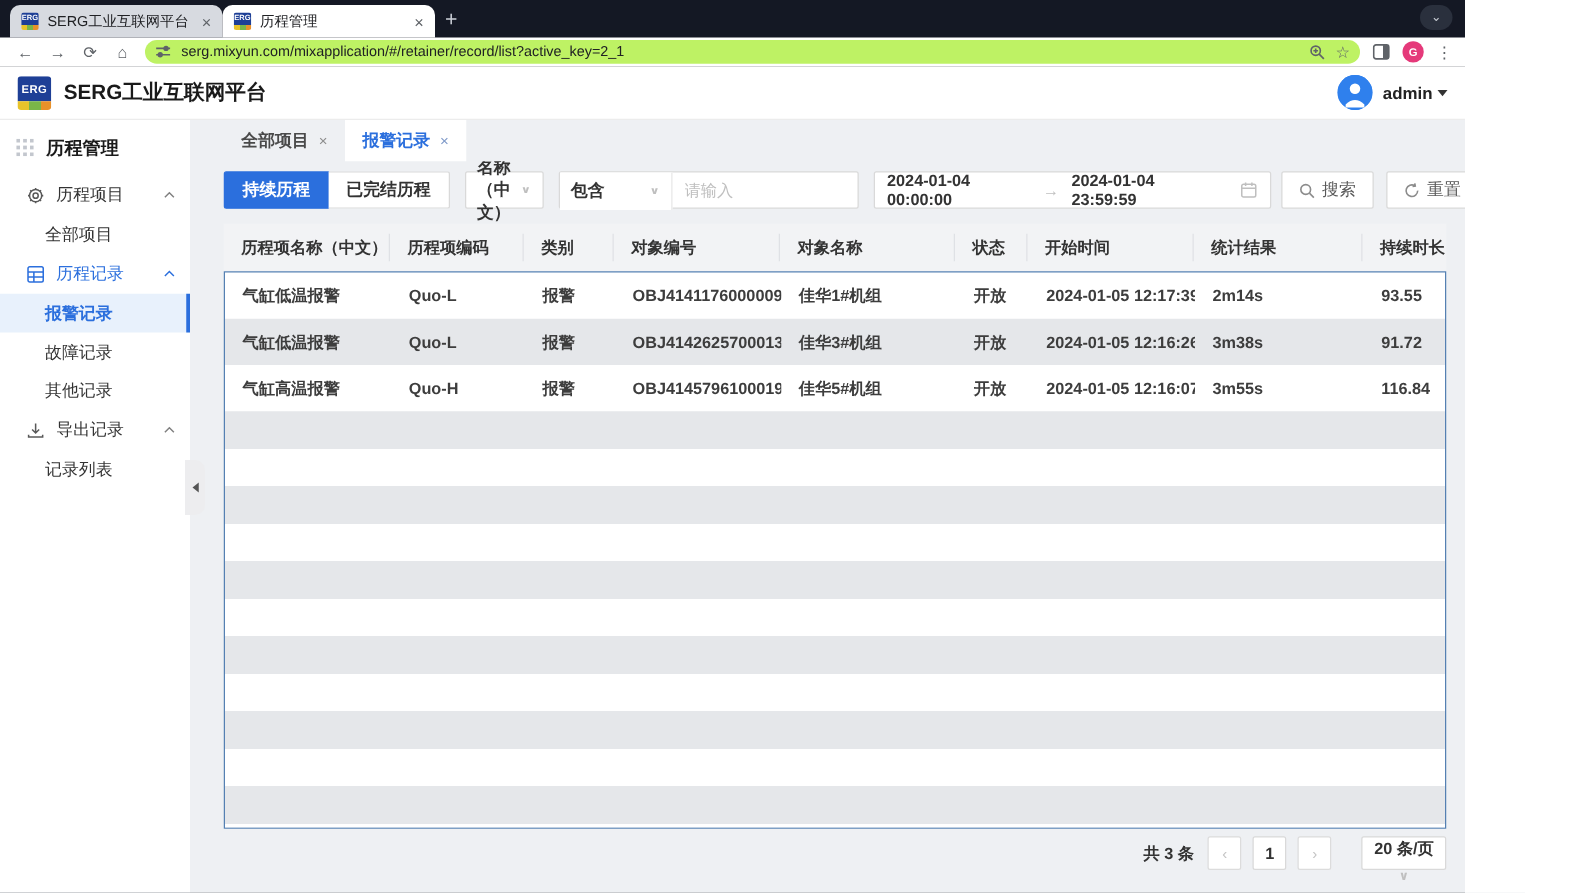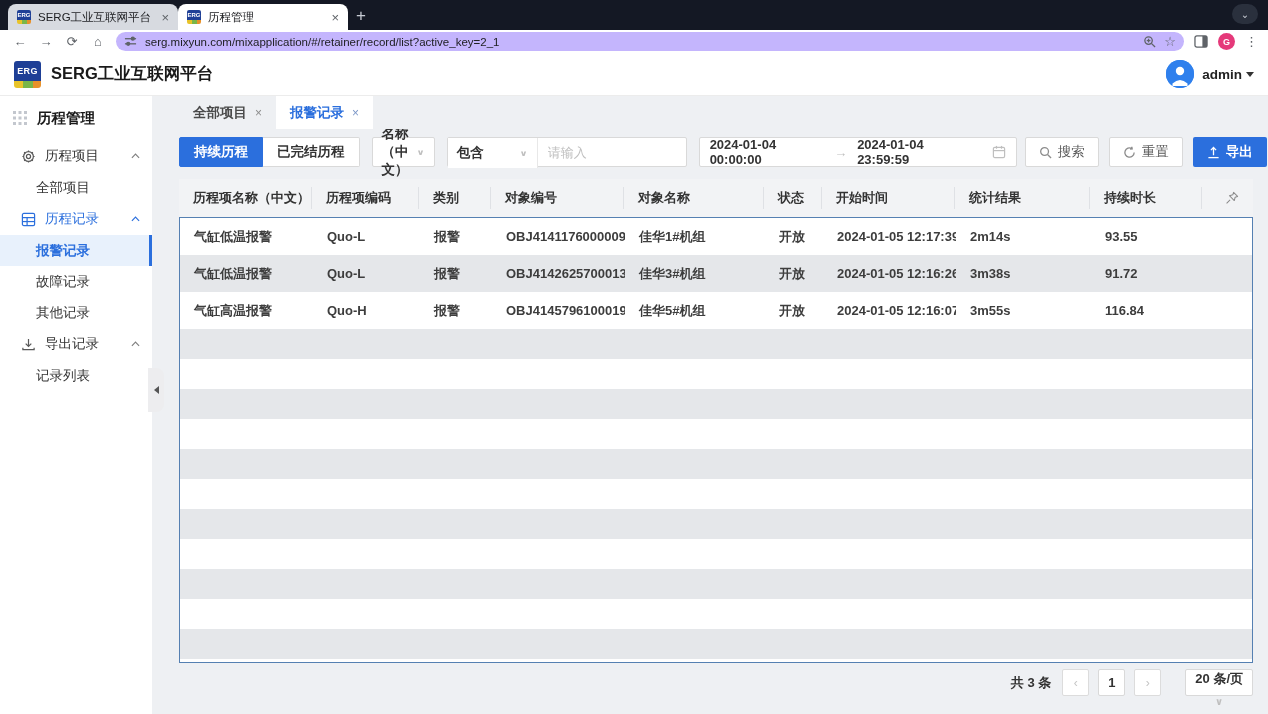--- a/index.html
+++ b/index.html
@@ -1,38 +1,38 @@
 <!DOCTYPE html>
 <html><head>
 <meta charset="utf-8">
 <style>
   * { margin:0; padding:0; box-sizing:border-box; }
   html,body { width:1268px; height:714px; overflow:hidden; }
   body { font-family:"Liberation Sans","DejaVu Sans",sans-serif; font-size:13px; color:#333; }
 
-  .frame { width:1268px; height:714px; background:#141824; display:flex; flex-direction:column; }
+  .frame { width:1172px; height:714px; background:#141824; display:flex; flex-direction:column; }
 
   
   .tabstrip { height:30px; display:flex; align-items:flex-end; padding-left:8px; position:relative; }
   .btab { height:26px; width:170px; display:flex; align-items:center; gap:7px; padding:0 9px;
           border-radius:8px 8px 0 0; font-size:11.5px; color:#202124; }
   .btab.inactive { background:#d7dae0; }
   .btab.active { background:#ffffff; }
   .btab .ttl { flex:1; overflow:hidden; white-space:nowrap; text-overflow:ellipsis; }
   .btab .x { color:#5f6368; font-size:13px; }
   .favicon { width:14px; height:14px; border-radius:2px; overflow:hidden; flex:none; display:flex; flex-direction:column; }
   .favicon .ftop { flex:1; background:#1e3f96; color:#fff; font-size:6px; font-weight:bold; display:flex; align-items:center; justify-content:center; }
   .favicon .fbot { height:4px; background:linear-gradient(90deg,#e8c32a 0 35%,#7ab648 35% 70%,#e8912a 70%); }
   .newtab-btn { color:#c8ccd4; font-size:17px; margin:0 0 4px 8px; }
   .tabsearch-btn { position:absolute; right:10px; top:4px; width:26px; height:20px; border-radius:10px;
                    background:#2a303d; color:#c8ccd4; display:flex; align-items:center; justify-content:center; font-size:10px; }
 
   .urlbar { height:23px; background:#ffffff; display:flex; align-items:center; gap:10px; padding:0 10px 0 12px; }
   .nav-ic { color:#5f6368; font-size:13px; width:16px; text-align:center; flex:none; }
-  .omnibox { flex:1; height:19px; background:#c4b5fd; border-radius:10px; display:flex; align-items:center; gap:8px; padding:0 8px; }
+  .omnibox { flex:1; height:19px; background:#bef264; border-radius:10px; display:flex; align-items:center; gap:8px; padding:0 8px; }
   .omnibox .url { flex:1; color:#202124; font-size:11.5px; white-space:nowrap; overflow:hidden; }
   .right-ic { color:#5f6368; font-size:13px; flex:none; }
   .chrome-avatar { width:17px; height:17px; border-radius:50%; background:#e5397a; color:#fff; font-size:9px; font-weight:bold;
                    display:flex; align-items:center; justify-content:center; flex:none; }
 
   
   .appheader { height:43px; background:#fff; border-bottom:1px solid #ececec; display:flex; align-items:center; padding:0 14px; }
   .logo { width:27px; height:27px; border-radius:3px; overflow:hidden; display:flex; flex-direction:column; flex:none; }
   .logo .ltop { flex:1; background:#1e3f96; color:#fff; font-size:9px; font-weight:bold; display:flex; align-items:center; justify-content:center; letter-spacing:.3px; }
   .logo .lbot { height:7px; background:linear-gradient(90deg,#e8c32a 0 35%,#7ab648 35% 70%,#e8912a 70%); }

